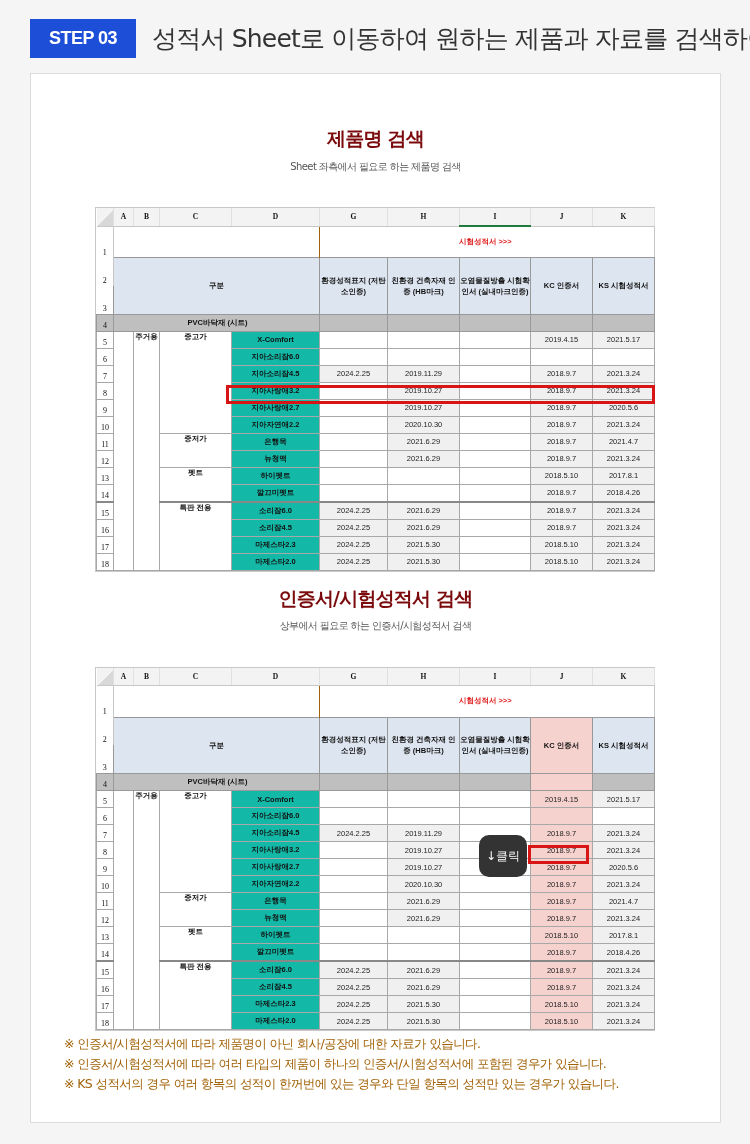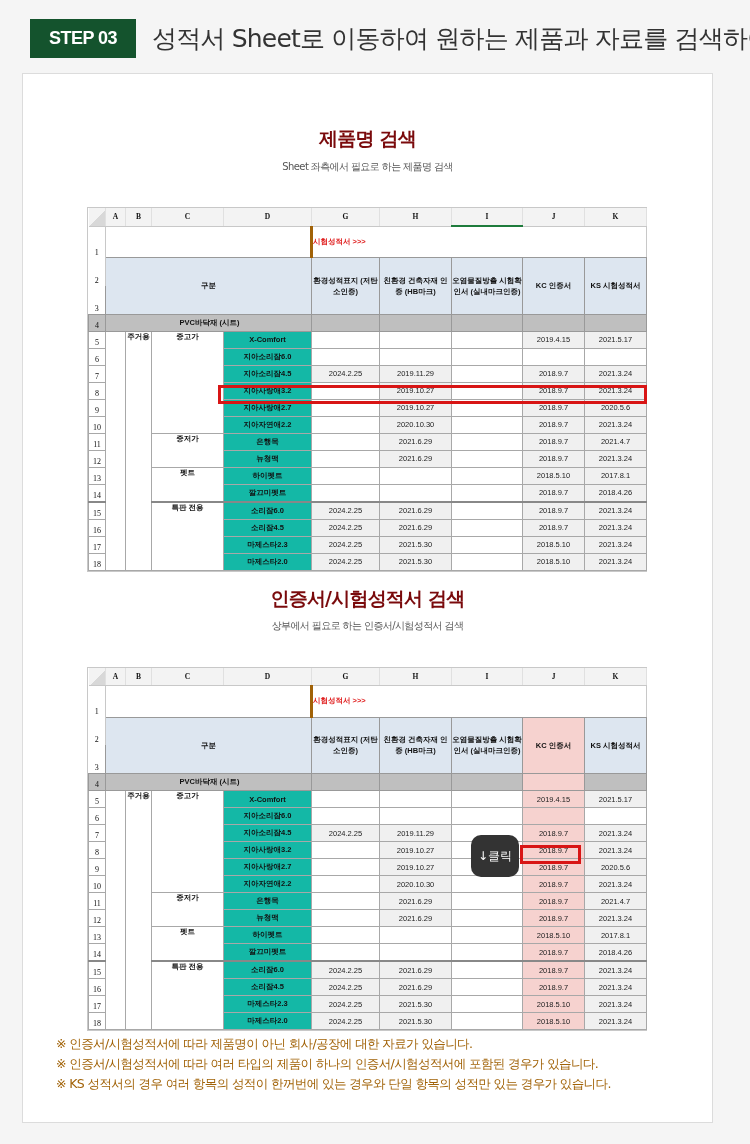--- a/index.html
+++ b/index.html
@@ -1,31 +1,31 @@
 <!DOCTYPE html>
 <html><head>
 <meta charset="utf-8">
 <style>
   html,body{margin:0;padding:0;}
   body{width:750px;height:1144px;background:#f5f5f5;font-family:"DejaVu Sans","Liberation Sans",sans-serif;position:relative;overflow:hidden;color:#333;}
   .step-head{position:absolute;left:30px;top:19px;height:39px;display:flex;align-items:center;}
-  .step-badge{background:#14532d;color:#fff;font-family:"Liberation Sans",sans-serif;font-weight:bold;font-size:18px;width:106px;height:39px;display:flex;align-items:center;justify-content:center;letter-spacing:-0.5px;}
+  .step-badge{background:#1d4ed8;color:#fff;font-family:"Liberation Sans",sans-serif;font-weight:bold;font-size:18px;width:106px;height:39px;display:flex;align-items:center;justify-content:center;letter-spacing:-0.5px;}
   .step-title{margin-left:16px;font-size:25px;color:#333;letter-spacing:-0.8px;white-space:nowrap;}
-  .panel{position:absolute;left:22px;top:73px;width:689px;height:1048px;background:#fff;border:1px solid #dcdcdc;}
+  .panel{position:absolute;left:30px;top:73px;width:689px;height:1048px;background:#fff;border:1px solid #dcdcdc;}
   .sec-title{position:absolute;left:0;width:100%;text-align:center;color:#7a0a0c;font-weight:bold;font-size:19px;letter-spacing:-0.8px;}
   .sec-sub{position:absolute;left:0;width:100%;text-align:center;color:#555;font-size:10px;letter-spacing:-0.6px;}
   .sheet{position:absolute;left:64px;width:558px;background:#fff;border:1px solid #c8c8c8;font-family:"Liberation Sans",sans-serif;}
   table.xl{border-collapse:collapse;table-layout:fixed;width:558px;}
   table.xl td{padding:0;font-size:7.5px;font-weight:bold;color:#111;text-align:center;vertical-align:middle;overflow:hidden;white-space:nowrap;}
   .colhdr td{height:17px;background:#f3f3f3;border-bottom:1px solid #c8c8c8;border-right:1px solid #e0e0e0;font-family:"Liberation Serif",serif;font-weight:normal;font-size:8px;color:#222;}
   .colhdr td.corner{background:linear-gradient(135deg,#f3f3f3 55%,#d8d8d8 55%);}
   .colhdr td.sel{border-bottom:2px solid #1e7b3c;}
   td.rn{font-family:"Liberation Serif",serif;font-weight:normal !important;font-size:8px !important;color:#222;background:#fff;border-right:1px solid #c8c8c8;vertical-align:bottom !important;padding-bottom:1px !important;}
   .r1 td{height:30px;}
-  .r1 td.sh{text-align:left;color:#e02020;padding-right:4px;vertical-align:middle;font-size:7.5px;border-left:3px solid #a16207;}
+  .r1 td.sh{text-align:center;color:#e02020;padding-right:4px;vertical-align:middle;font-size:7.5px;border-left:1px solid #a16207;}
   .hdr td.h{background:#dde6f0;border:1px solid #999;white-space:normal;line-height:11px;}
   .hdr td{height:27px;}
   .pvc td{height:15px;background:#bfbfbf;border:1px solid #999;}
   .pvc td.lbl{text-align:center;padding-left:2px;}
   .body td{height:15px;border:1px solid #a8a8a8;}
   .body td.g{background:#f0f0f0;font-weight:normal;color:#222;font-size:7.5px;}
   .body td.nm{background:#14b8a6;}
   .body td.grp{vertical-align:top;background:#fff;margin-left:32px;}
   .body td.blank{background:#fff;}
   .kc td.kcc{background:#f6d2cf !important;}

